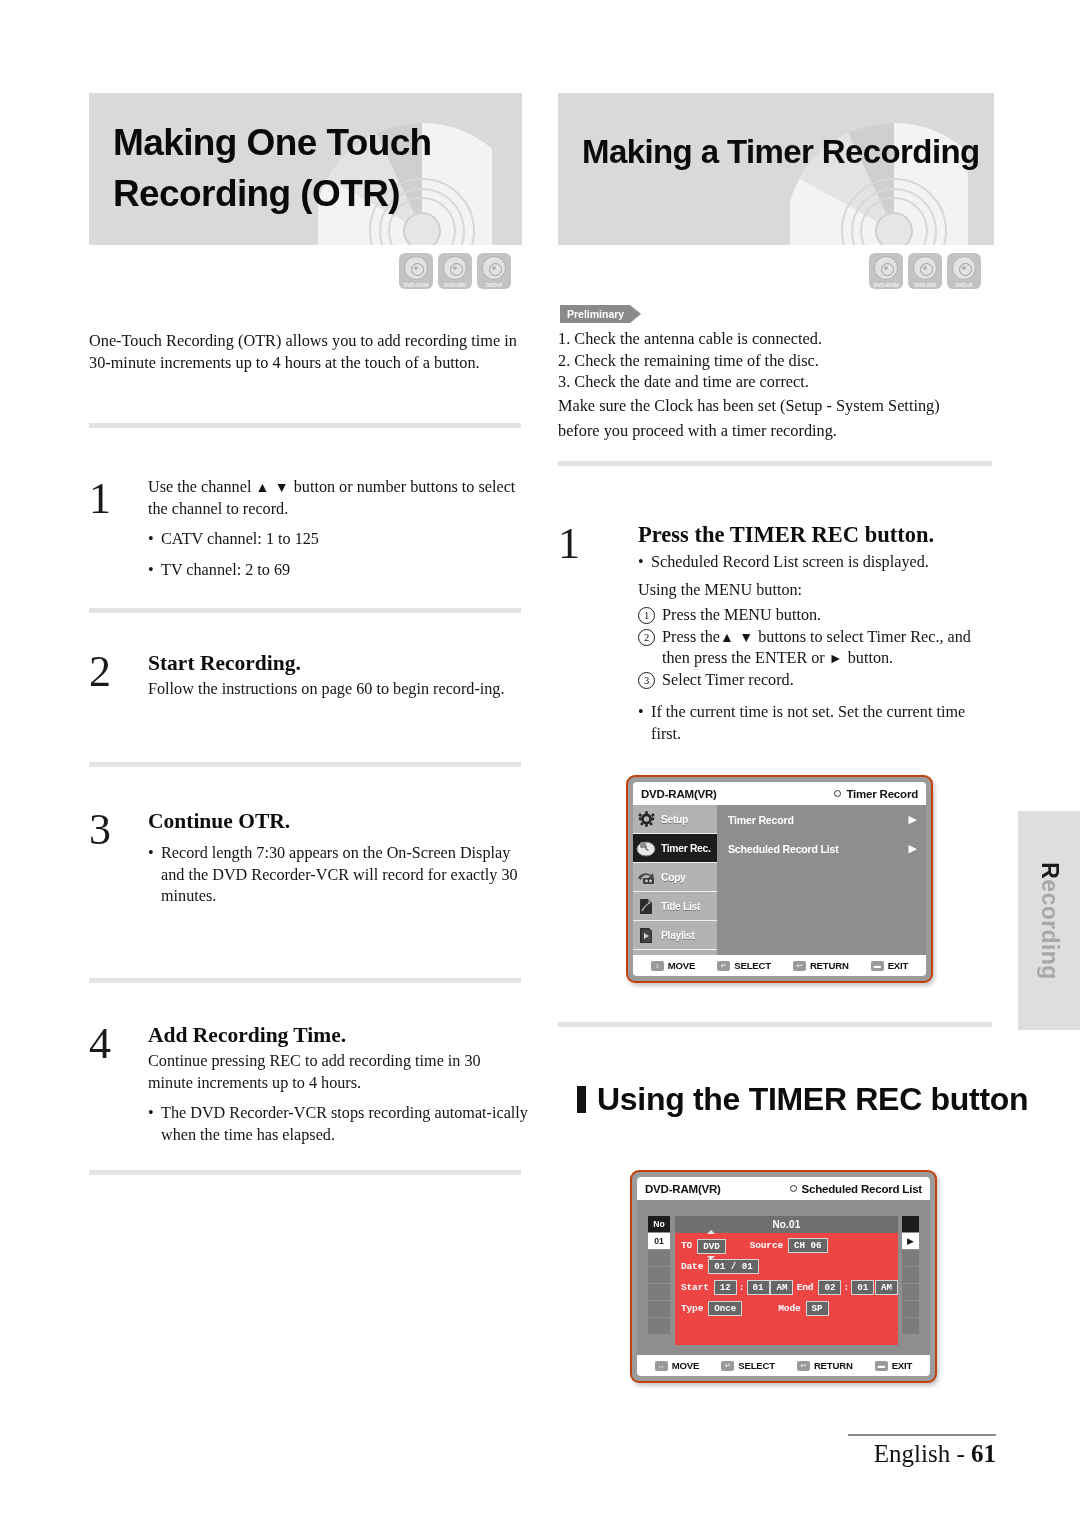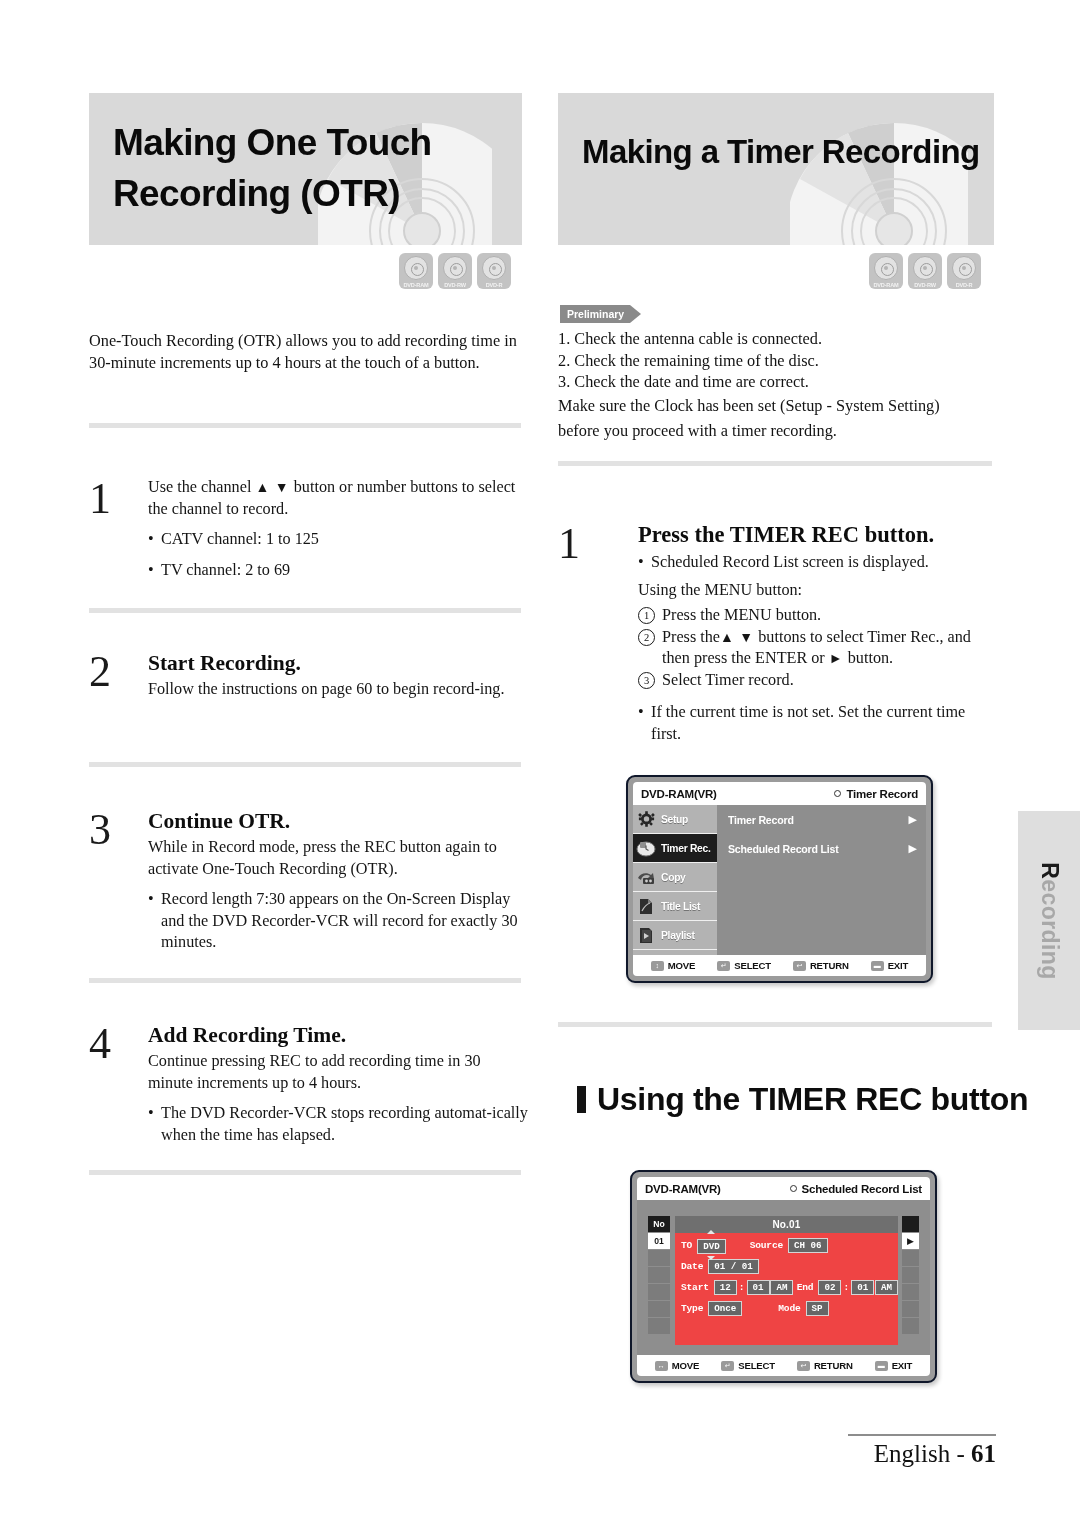--- a/index.html
+++ b/index.html
@@ -156,21 +156,21 @@
   }
   .sec-head .bar{width:9px;height:27px;background:#131313;}
   .sec-head span.t{
     font-family:"Liberation Sans", sans-serif;
     font-weight:bold;font-size:32px;color:#0d0d0d;letter-spacing:-0.3px;
   }
 
   
   .osd{
     position:absolute;background:#9b9b9b;
-    border:2px solid #0f172a;border-radius:9px;
+    border:2px solid #c2410c;border-radius:9px;
     box-shadow:2px 3px 4px rgba(0,0,0,.22);
     overflow:hidden;box-sizing:border-box;
     font-family:"Liberation Sans", sans-serif;
   }
   .osd .inner{position:absolute;inset:5px;background:#8e8e8e;border-radius:4px;overflow:hidden;}
   .osd .titlebar{
     position:absolute;left:0;right:0;top:0;height:23px;background:#ffffff;
     display:flex;align-items:center;justify-content:space-between;
     padding:0 8px;box-sizing:border-box;
   }
@@ -346,21 +346,20 @@
       <p>Follow the instructions on page 60 to begin record-ing.</p>
     </div>
   </div>
 
   <div class="rule" style="left:89px;top:762px;width:432px;"></div>
 
   <div class="step" style="left:89px;top:808px;width:440px;">
     <div class="num">3</div>
     <div class="body">
       <h3>Continue OTR.</h3>
-      <p>While in Record mode, press the REC button again to activate One-Touch Recording (OTR).</p>
       <ul>
         <li>Record length 7:30 appears on the On-Screen Display and the DVD Recorder-VCR will record for exactly 30 minutes.</li>
       </ul>
     </div>
   </div>
 
   <div class="rule" style="left:89px;top:978px;width:432px;"></div>
 
   <div class="step" style="left:89px;top:1022px;width:440px;">
     <div class="num">4</div>

